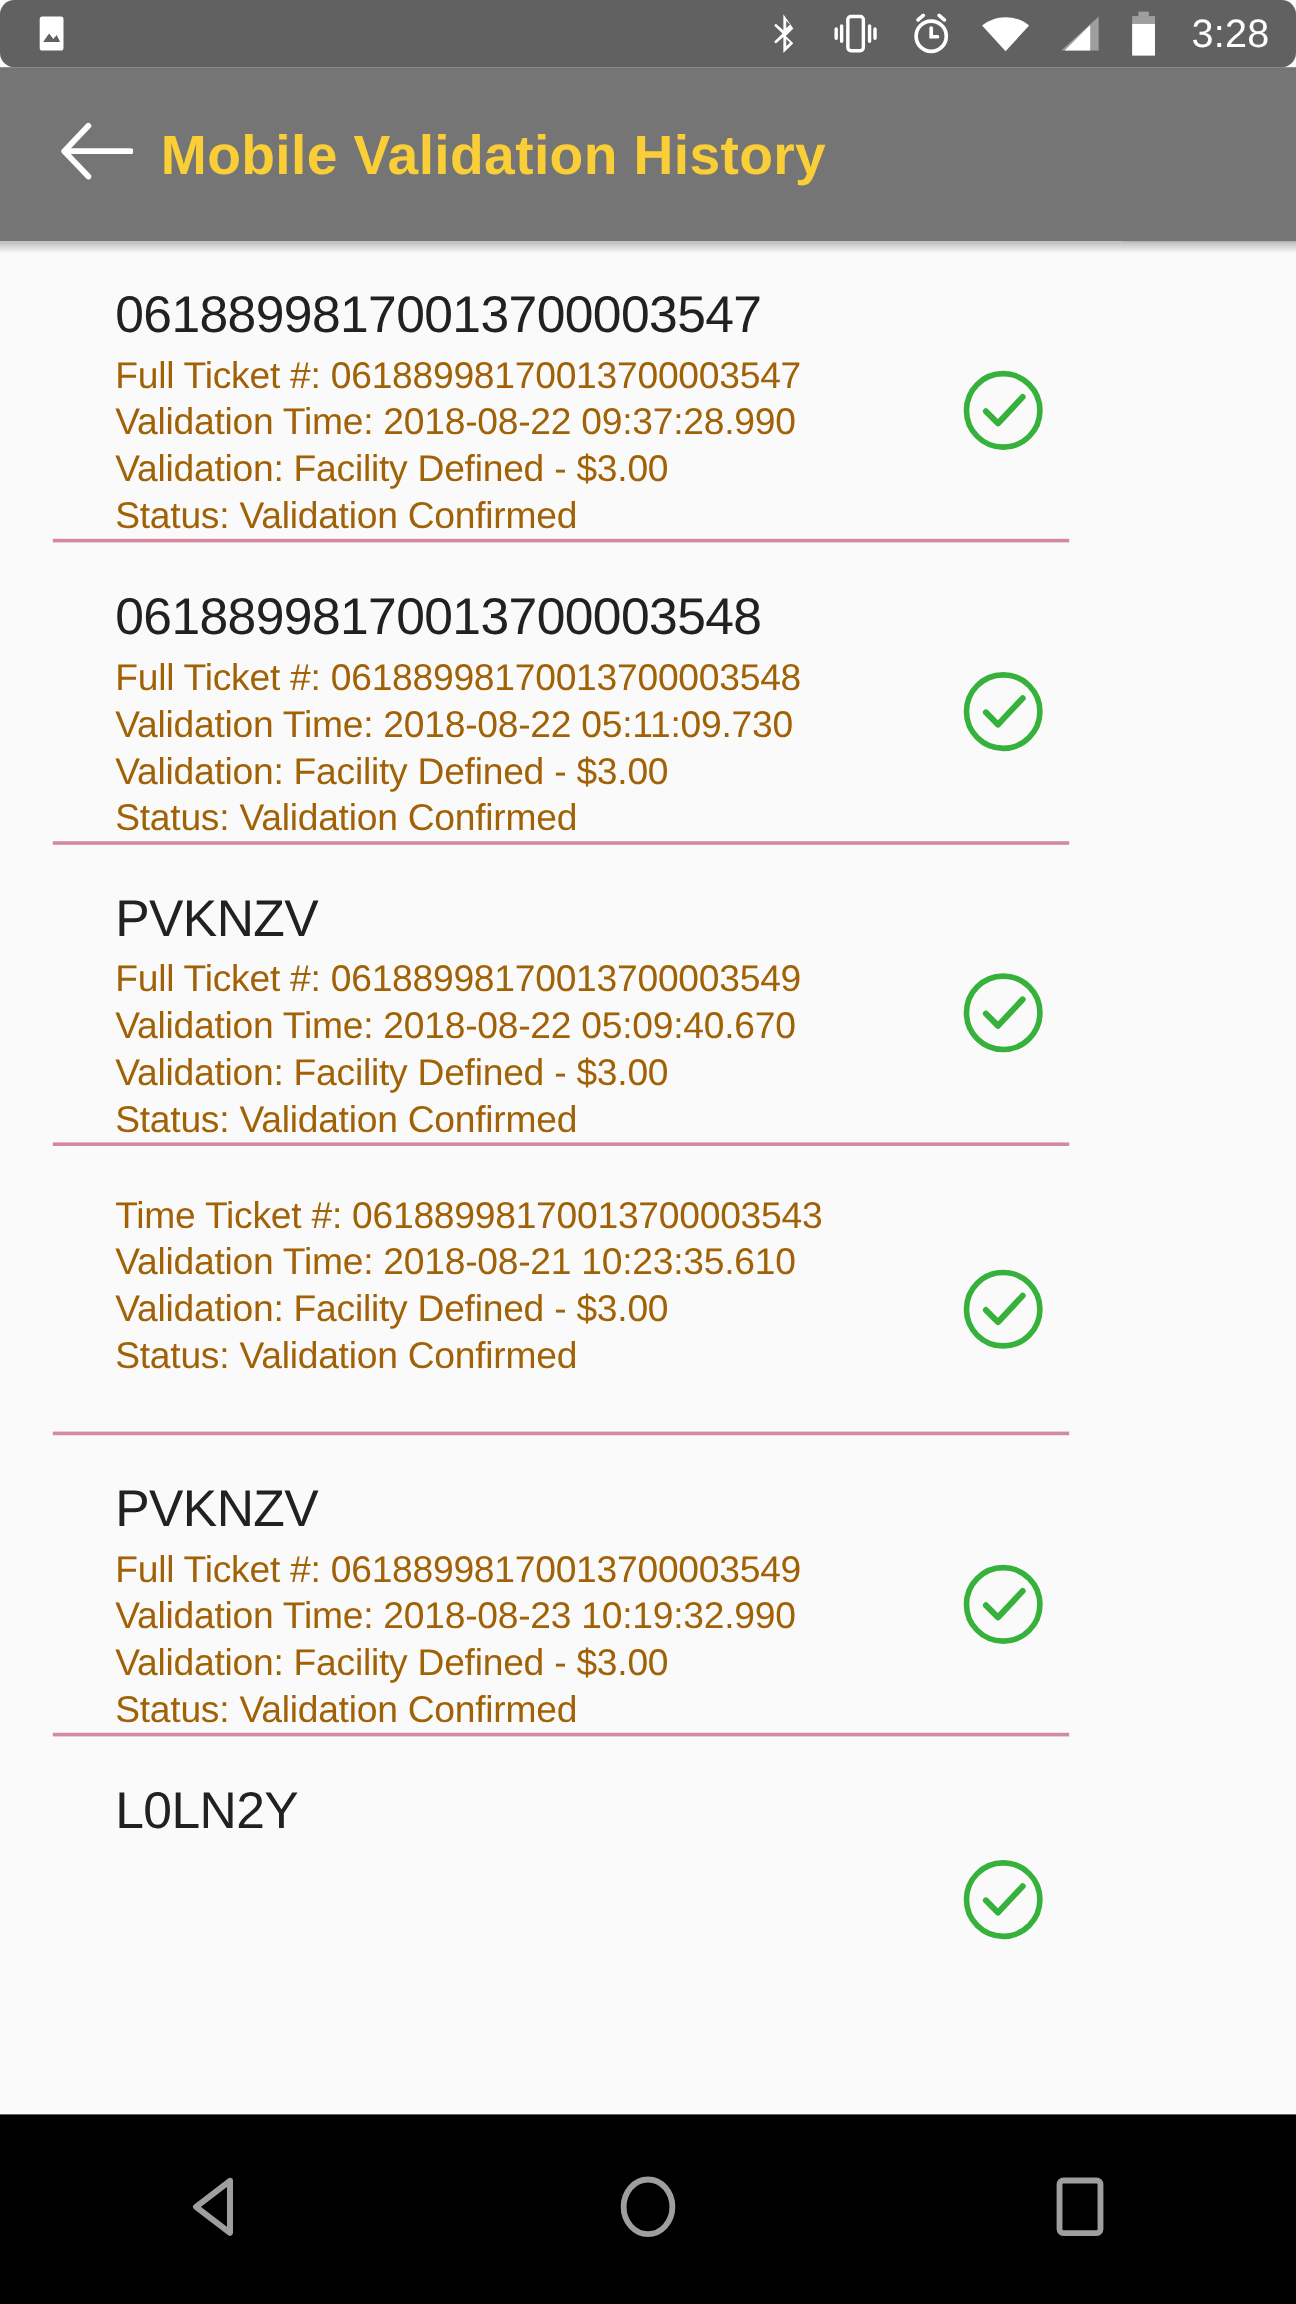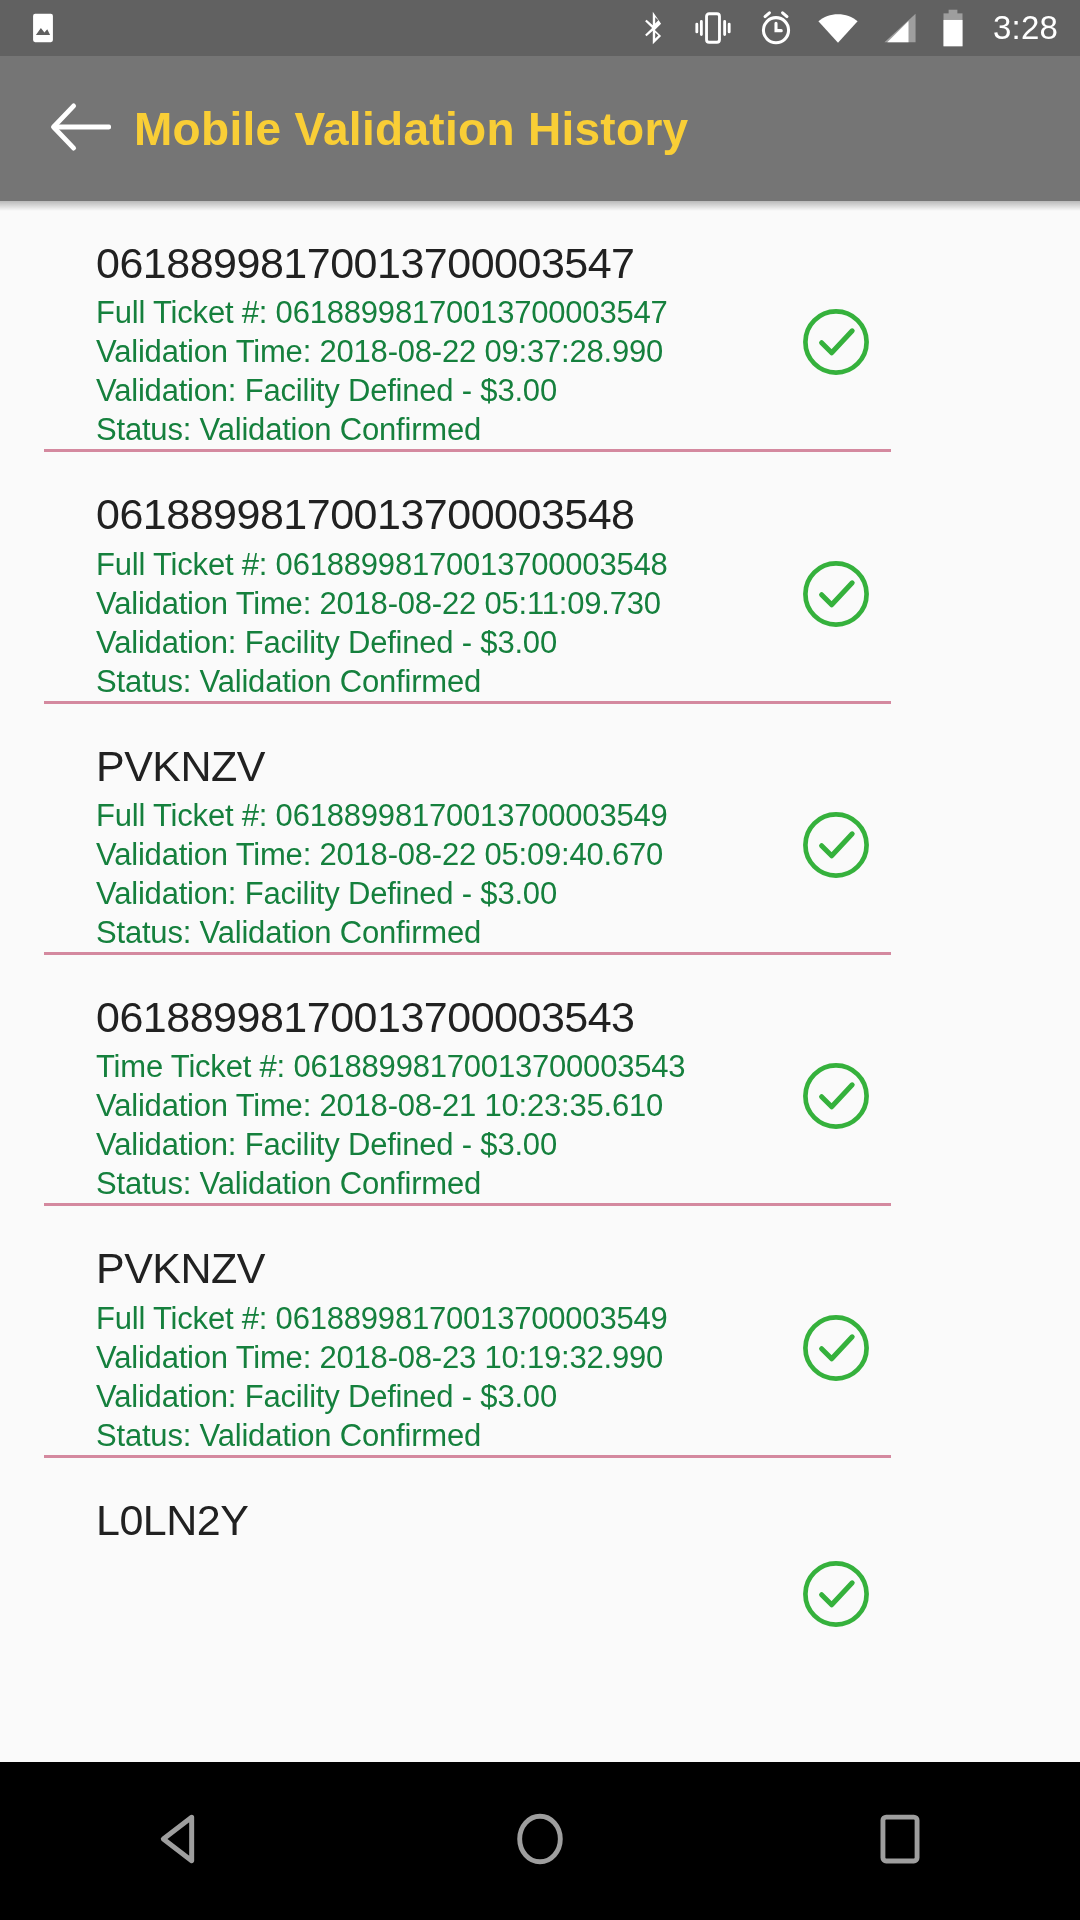--- a/index.html
+++ b/index.html
@@ -10,20 +10,21 @@
     overflow:hidden;
   }
 
   
   .statusbar{
     position:absolute; top:0; left:0;
     width:1080px; height:56px;
     background:#616161;
     display:flex; align-items:center;
     padding:0 22px 0 26px;
+    border-radius:12px;
   }
   .sb-left{ display:flex; align-items:center; gap:14px; }
   .sb-right{ margin-left:auto; display:flex; align-items:center; gap:22px; }
   .sb-icon{ display:flex; align-items:center; justify-content:center; }
   .sb-clock{
     color:#fff; font-size:33px; font-weight:400;
     letter-spacing:.2px; margin-left:6px;
   }
 
   
@@ -77,21 +78,21 @@
   .item-title{
     color:#212121;
     font-size:43px;
     line-height:1.12;
     font-weight:400;
     letter-spacing:-0.5px;
     margin-bottom:6px;
     white-space:nowrap;
   }
   .item-line{
-    color:#15803d;
+    color:#a16207;
     font-size:31px;
     line-height:1.26;
     font-weight:400;
     letter-spacing:-0.2px;
     white-space:nowrap;
   }
   .item-check{
     width:188px;
     display:flex;
     align-items:center;
@@ -245,21 +246,20 @@
           <circle cx="20" cy="20" r="17" fill="none" stroke="#35b13c" stroke-width="2.6"></circle>
           <path d="M12 20.4l5.6 5.6L29 13.8" fill="none" stroke="#35b13c" stroke-width="2.8" stroke-linecap="round" stroke-linejoin="round"></path>
         </svg>
       </span>
     </div>
   </div>
   <div class="divider"></div>
 
   <div class="item">
     <div class="item-body">
-      <div class="item-title">06188998170013700003543</div>
       <div class="item-line">Time Ticket #:  06188998170013700003543</div>
       <div class="item-line">Validation Time: 2018-08-21 10:23:35.610</div>
       <div class="item-line">Validation: Facility Defined - $3.00</div>
       <div class="item-line">Status: Validation Confirmed</div>
     </div>
     <div class="item-check">
       <span>
         <svg width="72" height="72" viewBox="0 0 40 40">
           <circle cx="20" cy="20" r="17" fill="none" stroke="#35b13c" stroke-width="2.6"></circle>
           <path d="M12 20.4l5.6 5.6L29 13.8" fill="none" stroke="#35b13c" stroke-width="2.8" stroke-linecap="round" stroke-linejoin="round"></path>

